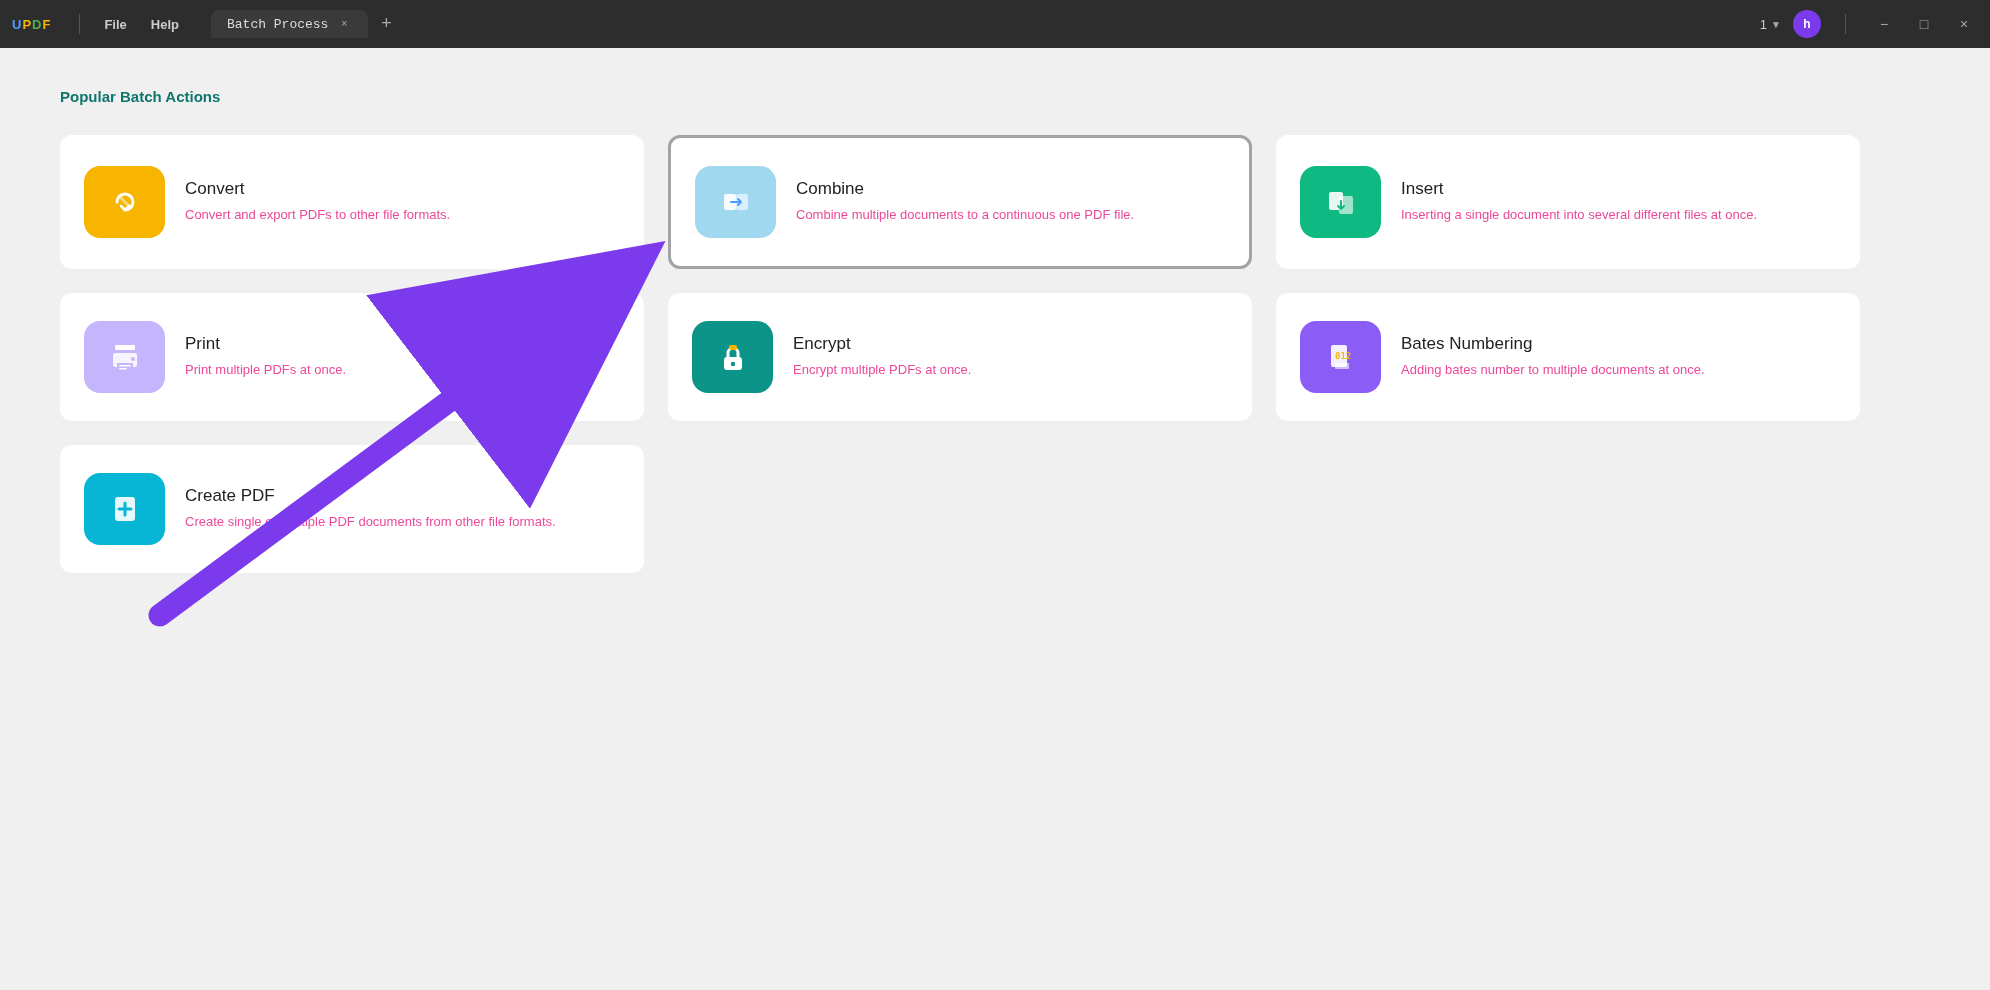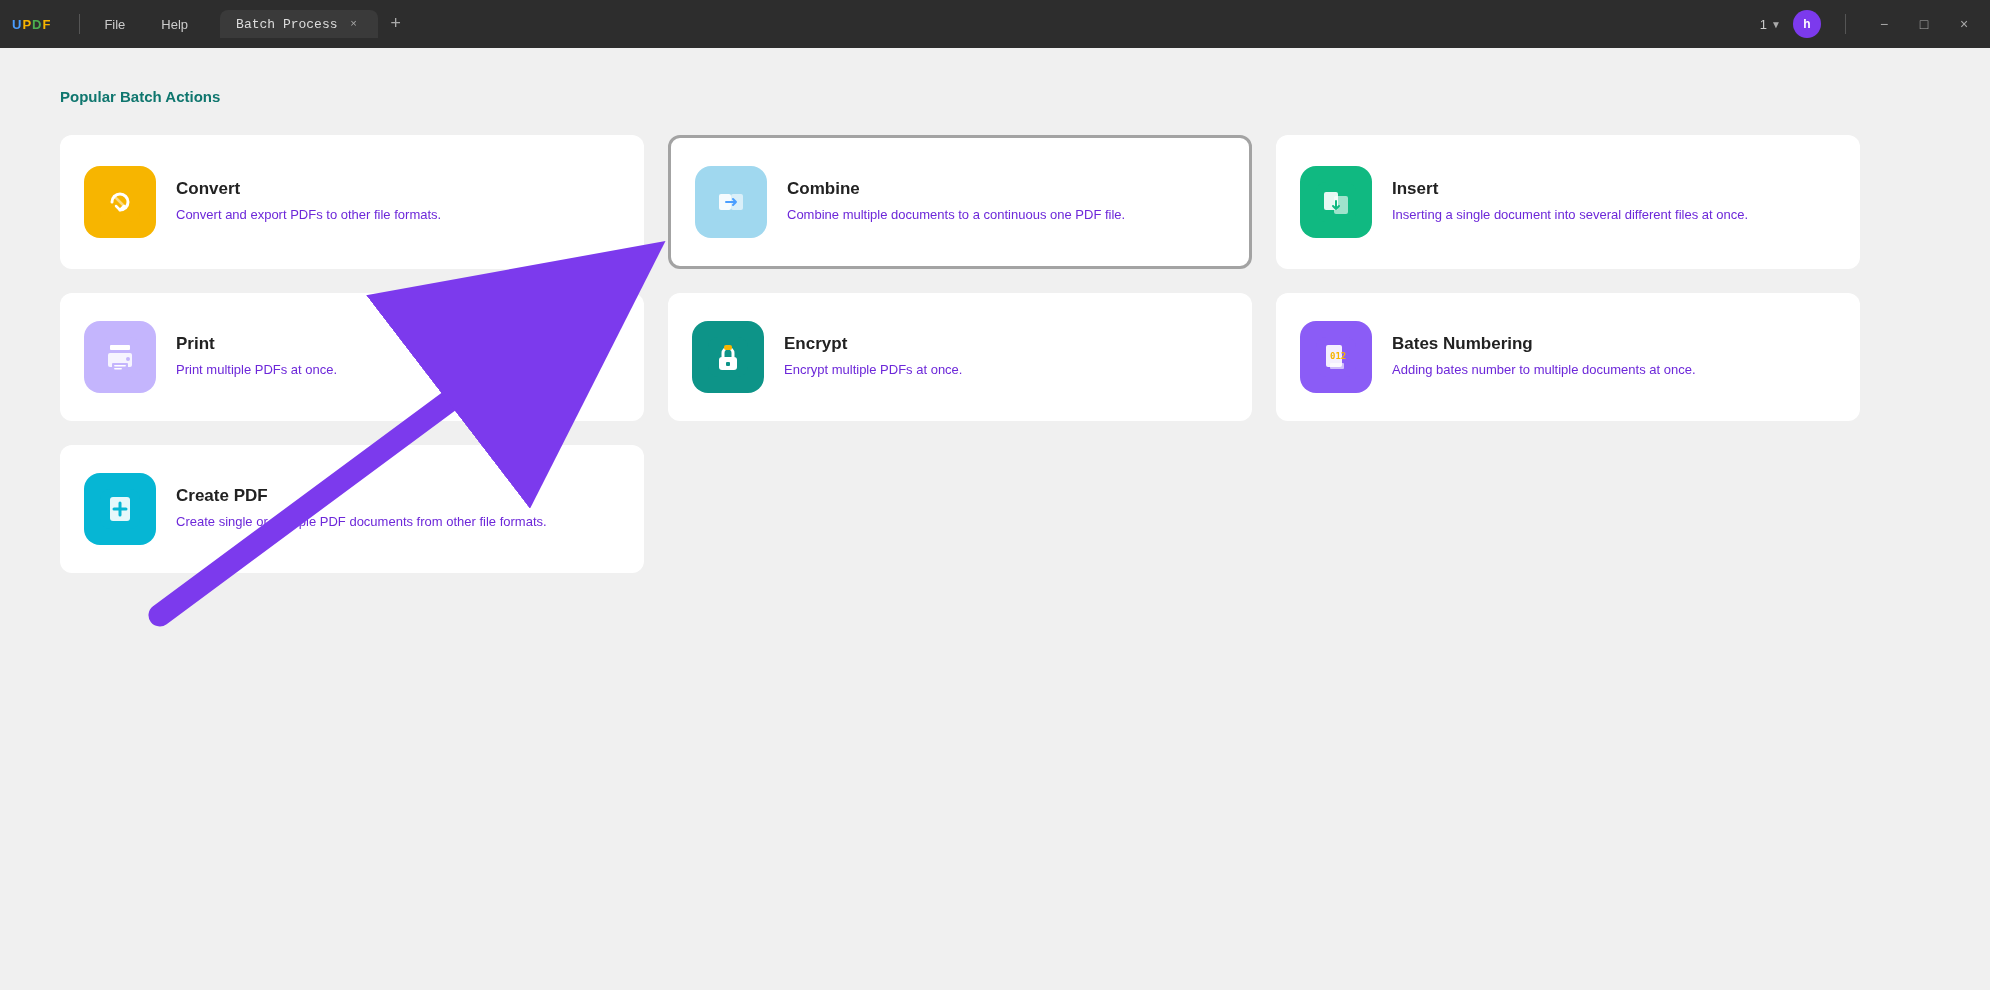--- a/index.html
+++ b/index.html
@@ -39,21 +39,22 @@
 
     .titlebar-divider {
       width: 1px;
       height: 20px;
       background: #555;
       margin: 0 12px;
     }
     .titlebar-menu {
       display: flex;
       align-items: center;
-      gap: 12px;
+      gap: 0;
+      font-weight: bold;
     }
     .menu-item {
       padding: 4px 12px;
       color: #ccc;
       font-size: 13px;
       cursor: pointer;
       border-radius: 4px;
     }
 
     .tab-bar {
@@ -169,47 +170,47 @@
       cursor: pointer;
       transition: box-shadow 0.2s;
       position: relative;
     }
     .action-card.selected {
       border: 3px solid #a3a3a3;
       box-shadow: 0 0 0 0px #7c3aed;
     }
 
     .action-icon {
-      width: 72px;
+      width: 81px;
       height: 72px;
       border-radius: 16px;
       display: flex;
       align-items: center;
       justify-content: center;
       flex-shrink: 0;
       font-size: 28px;
     }
     .icon-yellow { background: #f7b500; }
     .icon-light-blue { background: #a0d8ef; }
     .icon-purple-light { background: #c4b5fd; }
     .icon-green { background: #10b981; }
     .icon-teal { background: #0d9488; }
     .icon-purple-medium { background: #8b5cf6; }
     .icon-cyan { background: #06b6d4; }
 
     .action-info { flex: 1; }
     .action-name {
       font-size: 17px;
-      font-weight: 700;
+      font-weight: 400;
       color: #222;
       margin-bottom: 6px;
     }
     .action-desc {
       font-size: 13px;
-      color: #6d28d9;
+      color: #ec4899;
       line-height: 1.5;
     }
 
     
     .icon-svg {
       width: 40px;
       height: 40px;
     }
   </style>
 </head>

